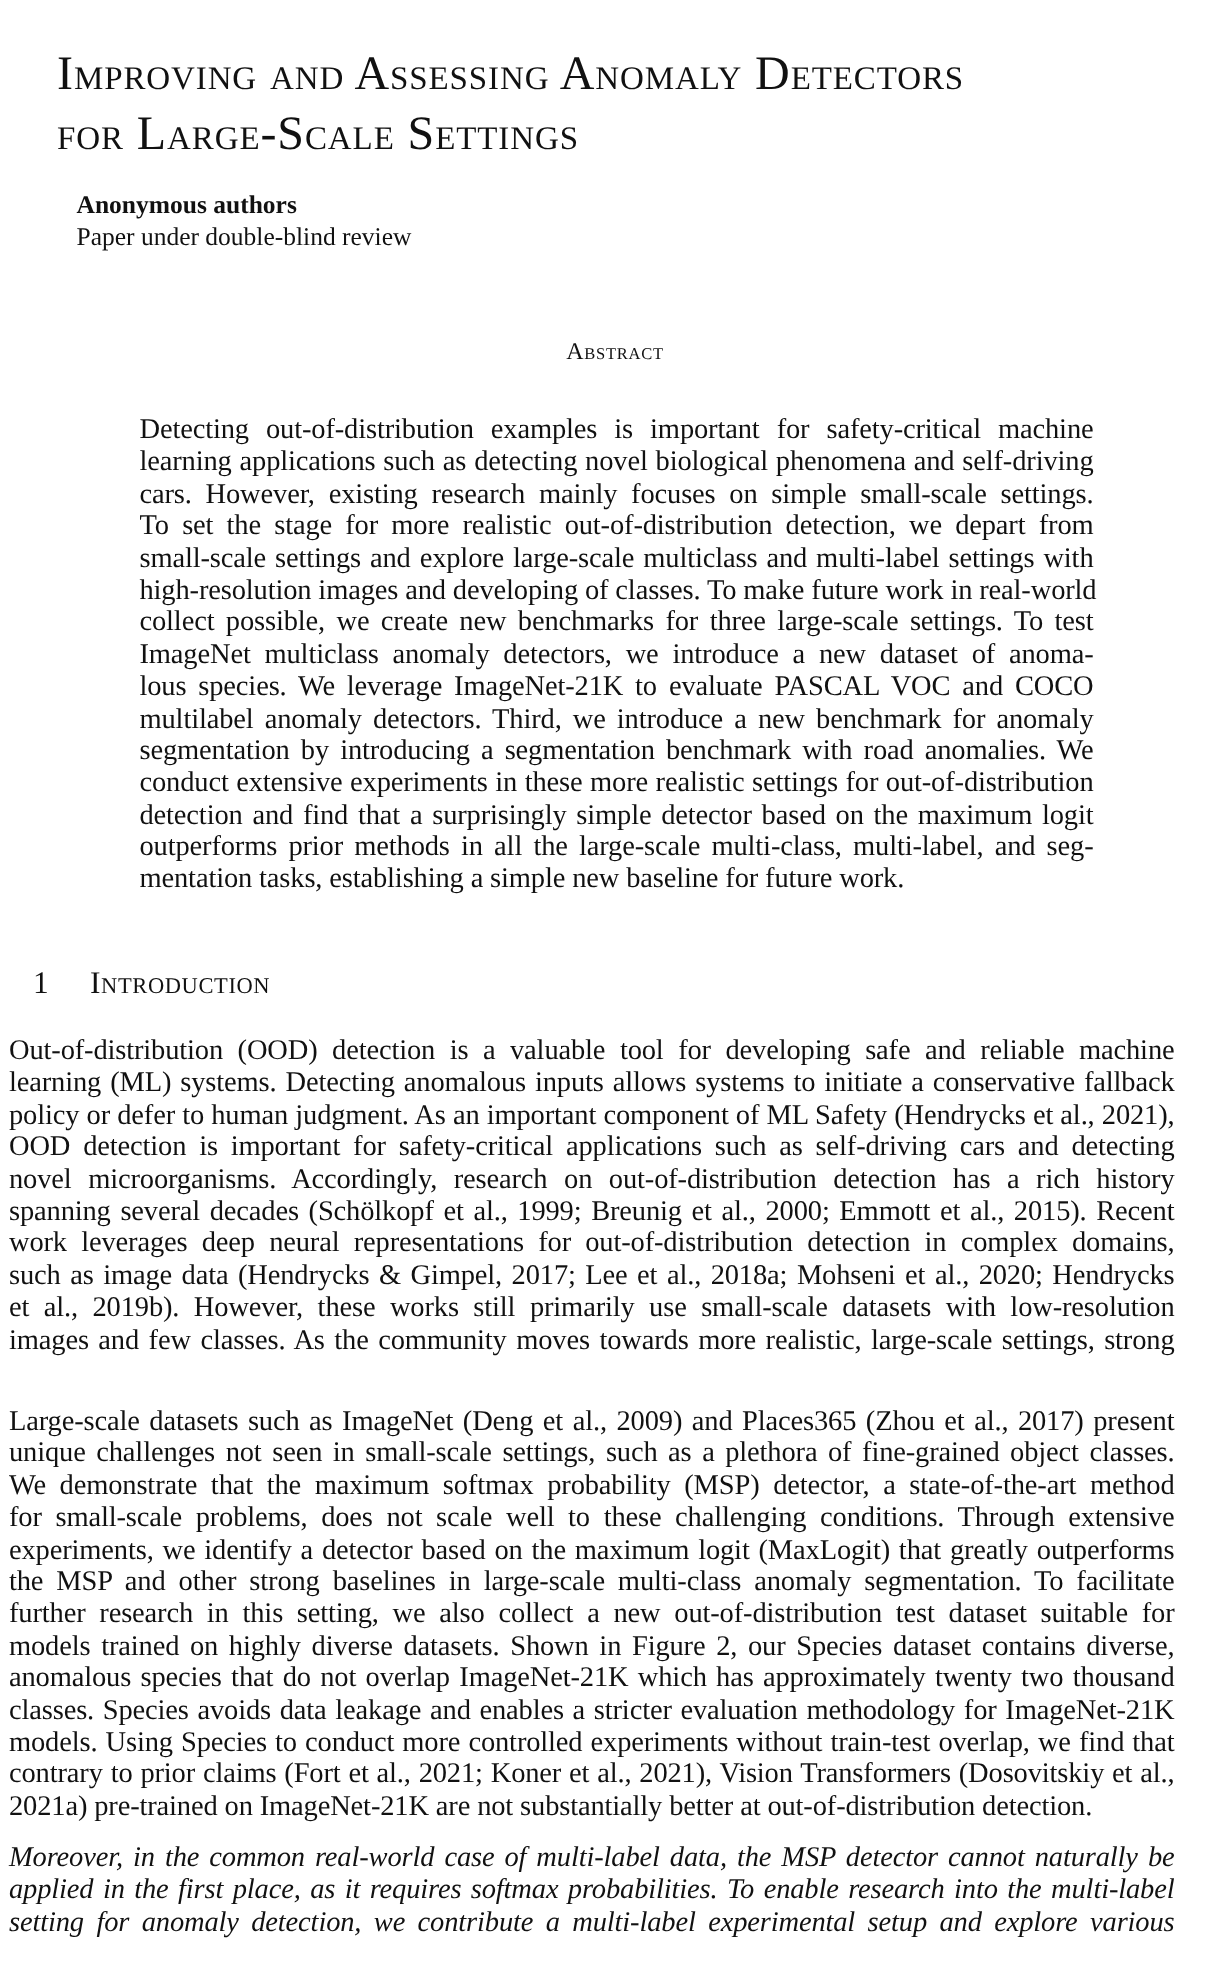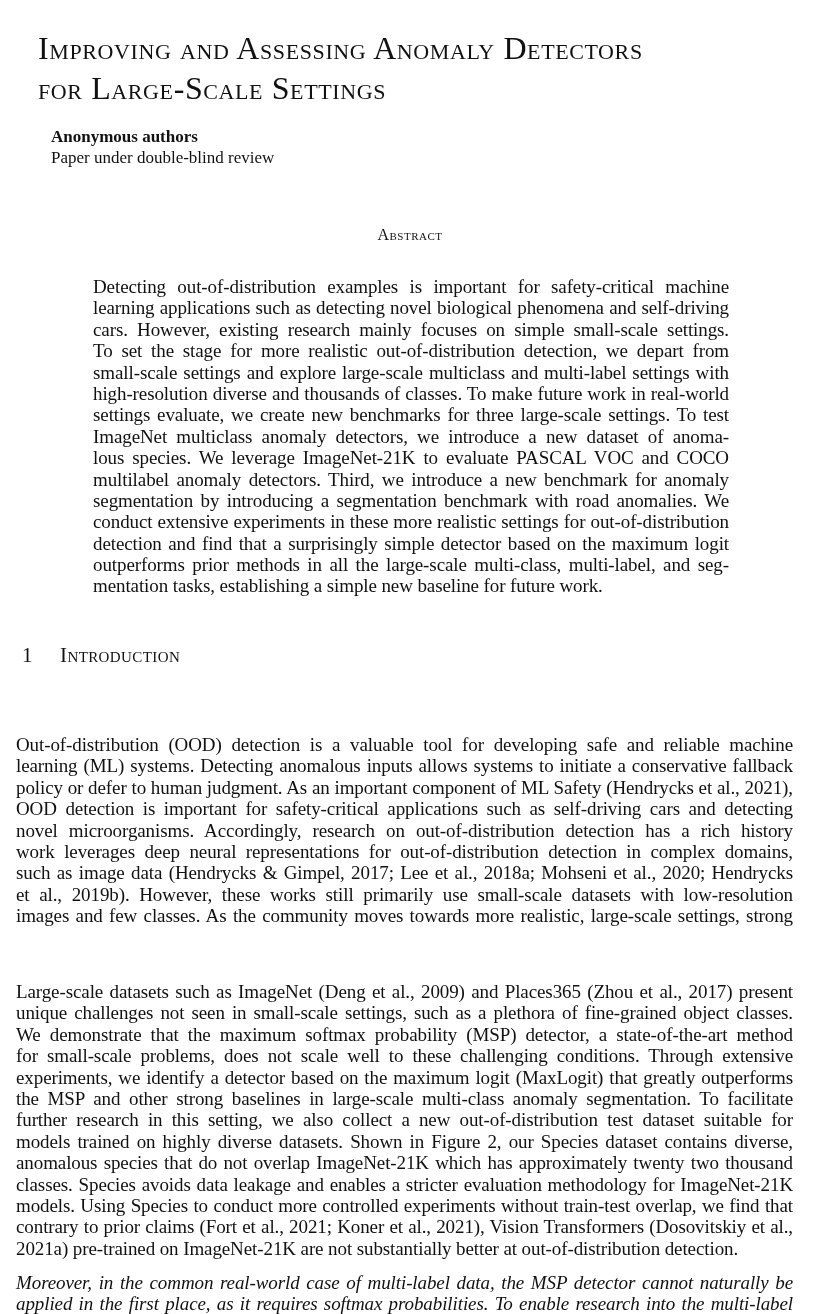--- a/index.html
+++ b/index.html
@@ -27,21 +27,21 @@
     display: block; white-space: nowrap; text-align: justify; text-align-last: justify;
     font-size: 19px; line-height: 21.4px; height: 21.4px;
   }
   .block .line.last { text-align-last: left; }
   .abstract { left: 93px; width: 636px; top: 276px; }
   .section-h {
     position: absolute; left: 22px; top: 643px; font-size: 21px; margin: 0; font-weight: normal;
   }
   .section-h .num { display: inline-block; width: 38px; }
   .section-h .txt { font-variant: small-caps; letter-spacing: 0.4px; }
-  .intro-p { left: 16px; width: 777px; margin-top: 44px; }
+  .intro-p { left: 6px; width: 777px; }
   .p1 { top: 690px; }
   .p2 { top: 937px; }
   .p3 { top: 1228px; font-style: italic; }
   .block .line { letter-spacing: -0.1px; }
 </style>
 </head>
 <body>
 
 <h1 class="title">
   <span class="ln">Improving and Assessing Anomaly Detectors</span>
@@ -54,42 +54,43 @@
 </div>
 
 <h2 class="abstract-h">Abstract</h2>
 
 <div class="block abstract" id="abstract-body">
     <span class="line">Detecting out-of-distribution examples is important for safety-critical machine</span>
     <span class="line">learning applications such as detecting novel biological phenomena and self-driving</span>
     <span class="line">cars.  However, existing research mainly focuses on simple small-scale settings.</span>
     <span class="line">To set the stage for more realistic out-of-distribution detection, we depart from</span>
     <span class="line">small-scale settings and explore large-scale multiclass and multi-label settings with</span>
-    <span class="line">high-resolution diverse and thousands of classes.  To make future work in real-world</span>
-    <span class="line">settings evaluate, we create new benchmarks for three large-scale settings.  To test</span>
+    <span class="line">high-resolution images and developing of classes.  To make future work in real-world</span>
+    <span class="line">collect possible, we create new benchmarks for three large-scale settings.  To test</span>
     <span class="line">ImageNet multiclass anomaly detectors, we introduce a new dataset of anoma-</span>
     <span class="line">lous species.  We leverage ImageNet-21K to evaluate PASCAL VOC and COCO</span>
     <span class="line">multilabel anomaly detectors.  Third, we introduce a new benchmark for anomaly</span>
     <span class="line">segmentation by introducing a segmentation benchmark with road anomalies.  We</span>
     <span class="line">conduct extensive experiments in these more realistic settings for out-of-distribution</span>
     <span class="line">detection and find that a surprisingly simple detector based on the maximum logit</span>
     <span class="line">outperforms prior methods in all the large-scale multi-class, multi-label, and seg-</span>
     <span class="line last">mentation tasks, establishing a simple new baseline for future work.</span>
   </div>
 
 <h2 class="section-h">
   <span class="num">1</span><span class="txt">Introduction</span>
 </h2>
 
 <div class="block intro-p p1">
     <span class="line">Out-of-distribution (OOD) detection is a valuable tool for developing safe and reliable machine</span>
     <span class="line">learning (ML) systems. Detecting anomalous inputs allows systems to initiate a conservative fallback</span>
     <span class="line">policy or defer to human judgment. As an important component of ML Safety (Hendrycks et al., 2021),</span>
     <span class="line">OOD detection is important for safety-critical applications such as self-driving cars and detecting</span>
     <span class="line">novel microorganisms.  Accordingly, research on out-of-distribution detection has a rich history</span>
+    <span class="line">spanning several decades (Schölkopf et al., 1999; Breunig et al., 2000; Emmott et al., 2015). Recent</span>
     <span class="line">work leverages deep neural representations for out-of-distribution detection in complex domains,</span>
     <span class="line">such as image data (Hendrycks &amp; Gimpel, 2017; Lee et al., 2018a; Mohseni et al., 2020; Hendrycks</span>
     <span class="line">et al., 2019b).  However, these works still primarily use small-scale datasets with low-resolution</span>
     <span class="line">images and few classes. As the community moves towards more realistic, large-scale settings, strong</span>
   </div>
 <div class="block intro-p p2">
     <span class="line">Large-scale datasets such as ImageNet (Deng et al., 2009) and Places365 (Zhou et al., 2017) present</span>
     <span class="line">unique challenges not seen in small-scale settings, such as a plethora of fine-grained object classes.</span>
     <span class="line">We demonstrate that the maximum softmax probability (MSP) detector, a state-of-the-art method</span>
     <span class="line">for small-scale problems, does not scale well to these challenging conditions.  Through extensive</span>

